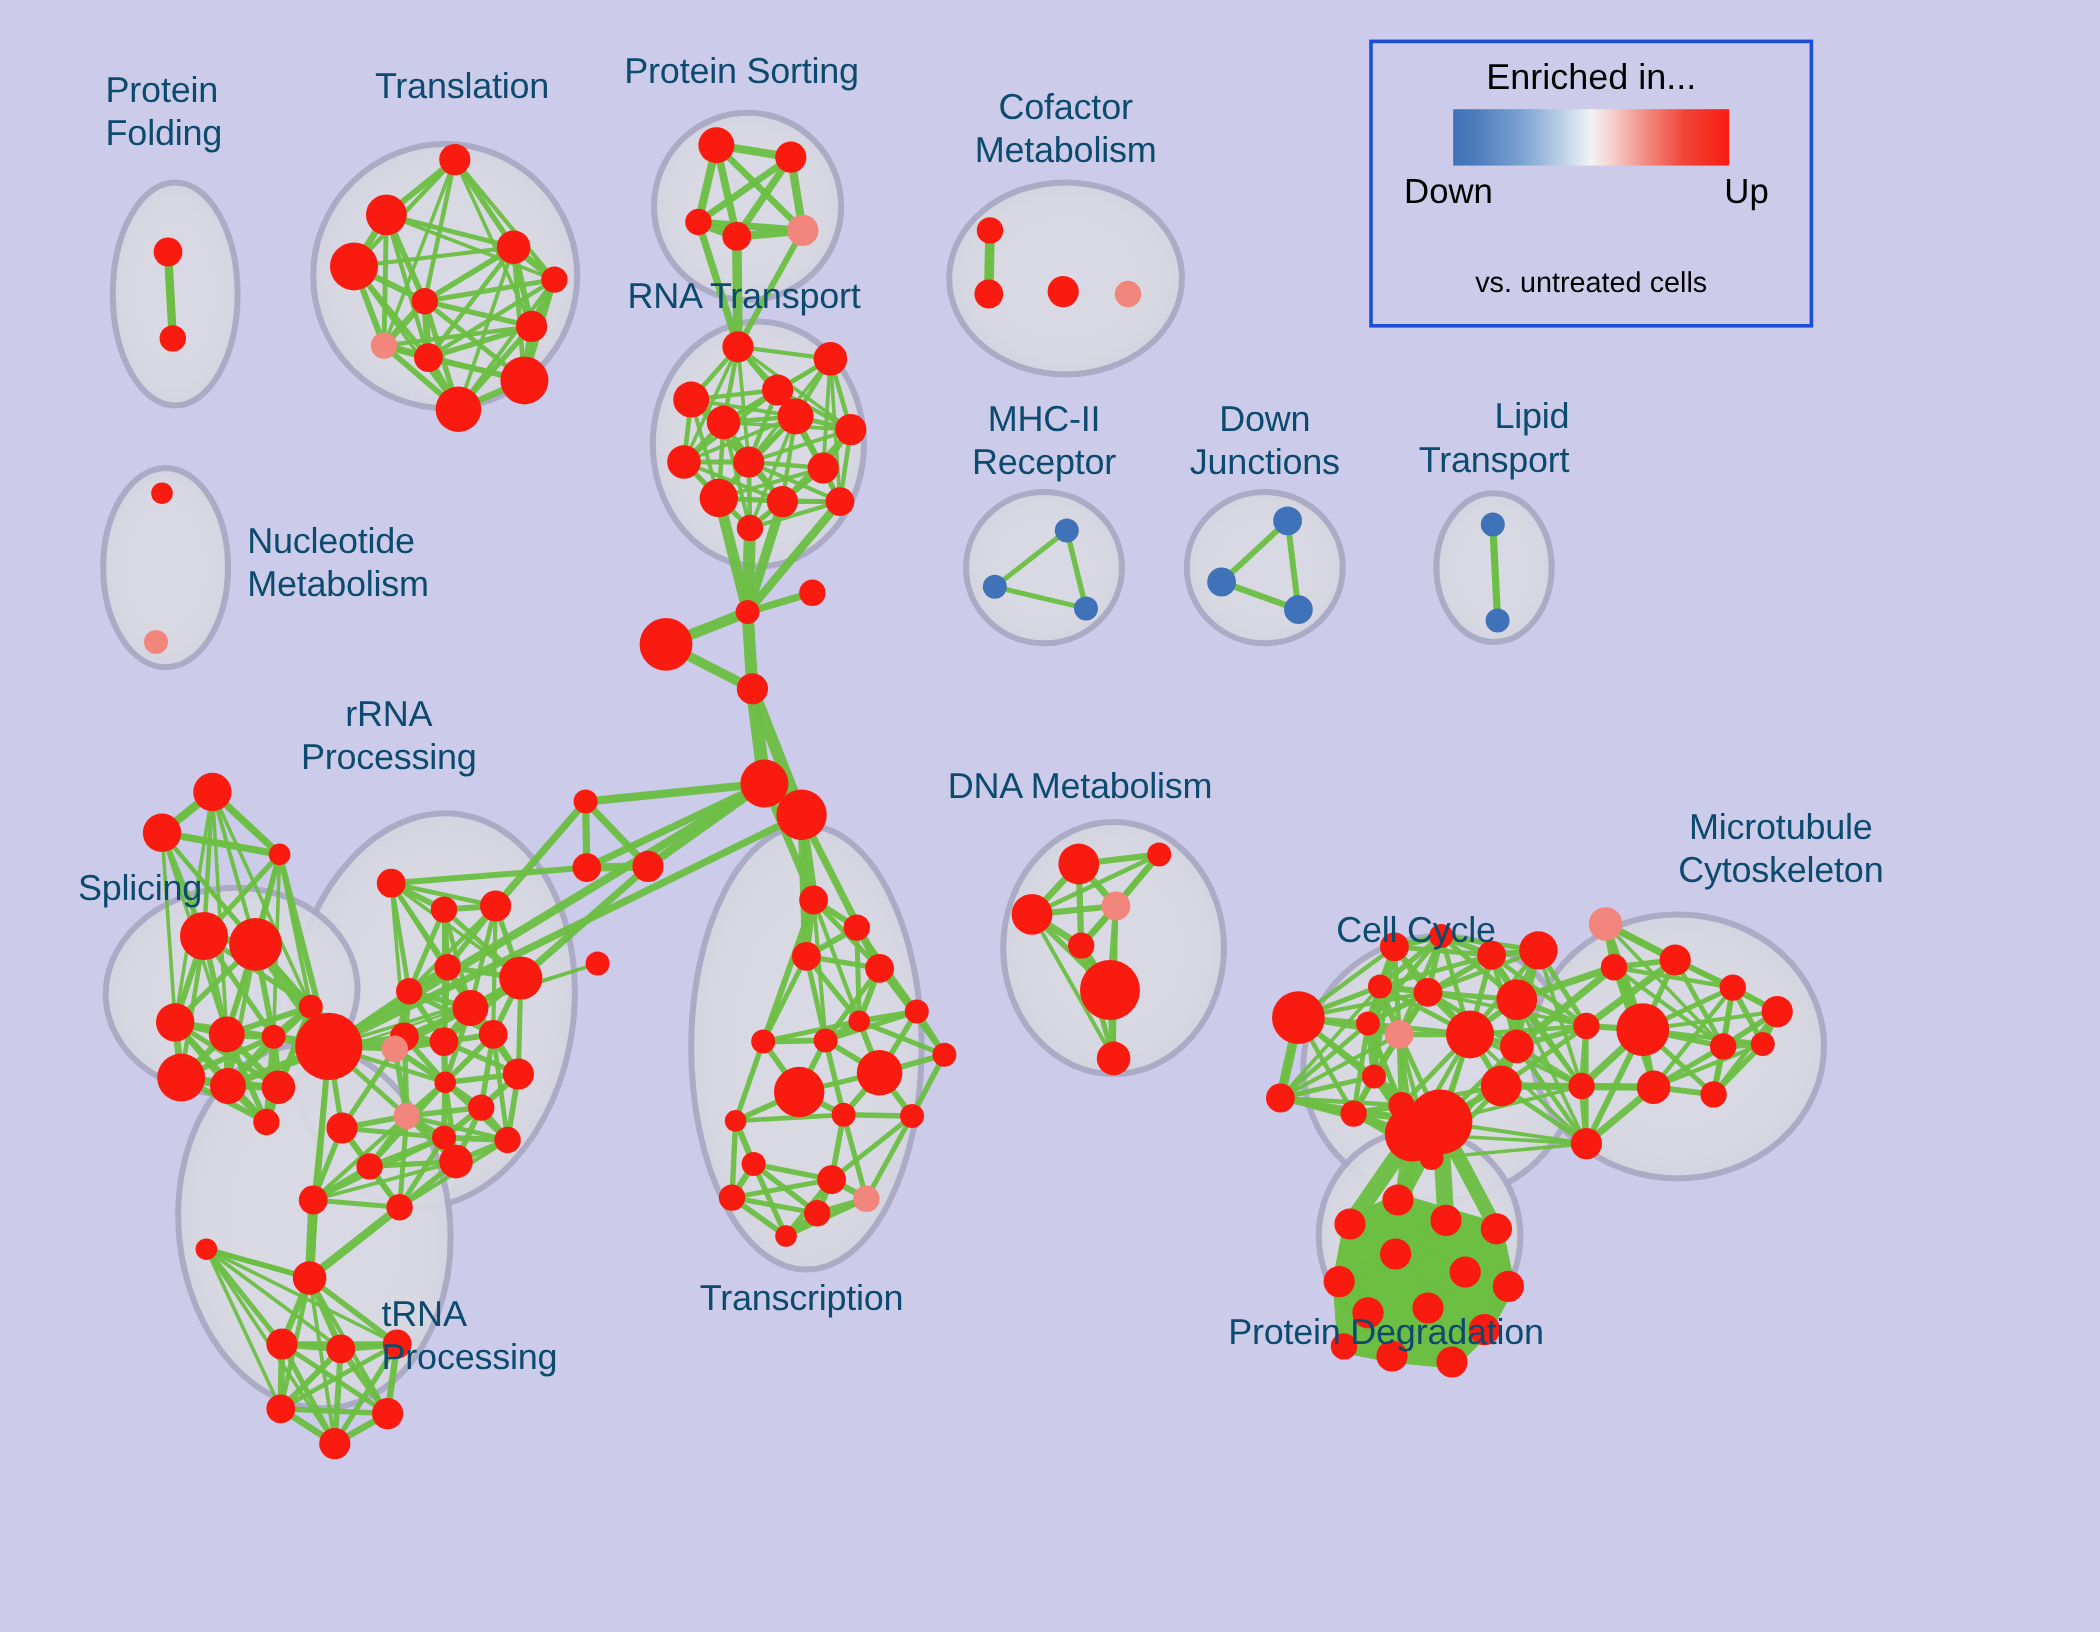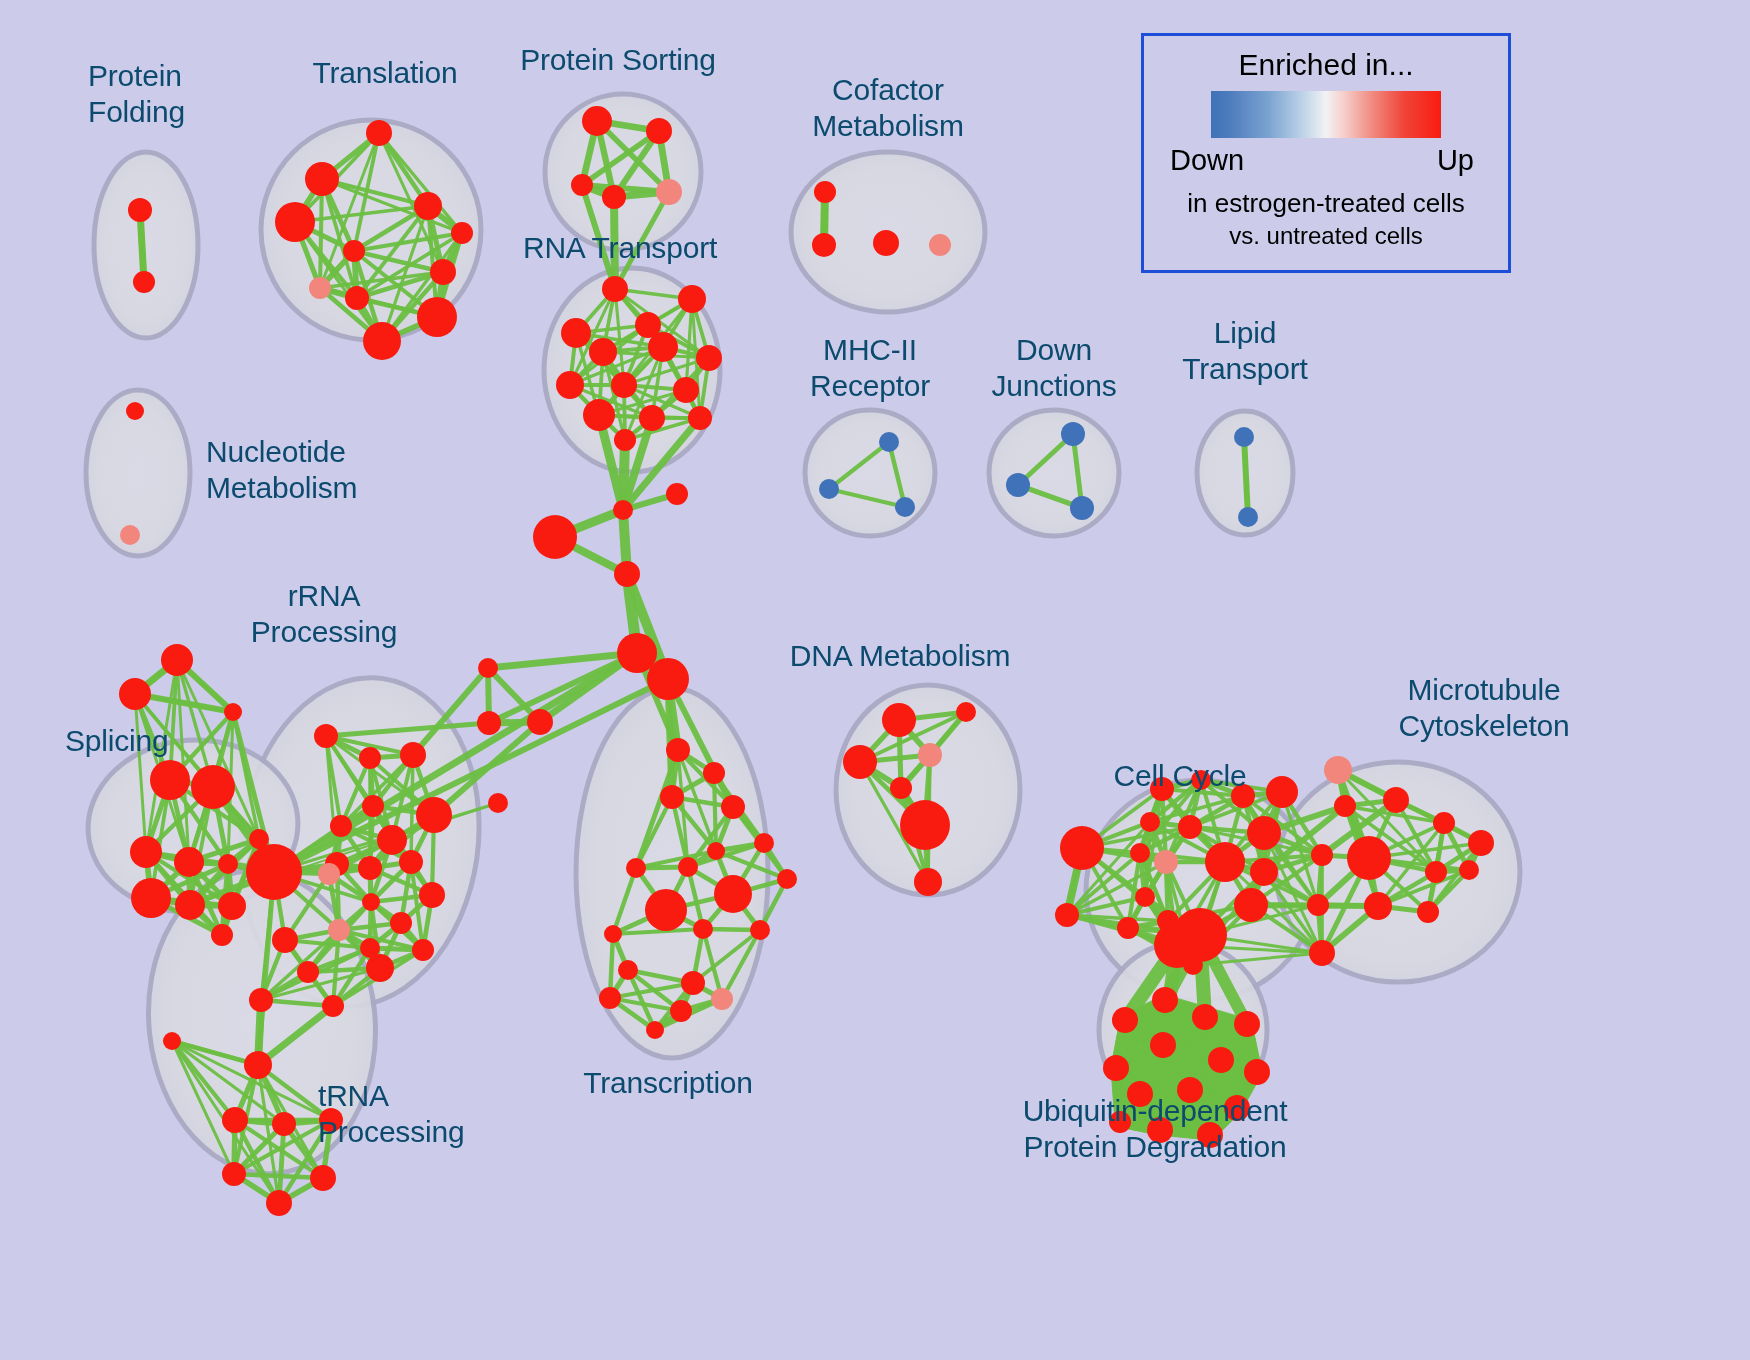--- a/index.html
+++ b/index.html
@@ -1061,33 +1061,32 @@
 
   <div id="labels">
       <div class="clabel lft" style="left: 88px; top: 58px;"><div>Protein</div><div>Folding</div></div>
       <div class="clabel ctr" style="left: 385px; top: 42px; margin-top: 13px;"><div>Translation</div></div>
       <div class="clabel ctr" style="left: 618px; top: 42px;"><div>Protein Sorting</div></div>
       <div class="clabel ctr" style="left: 888px; top: 72px;"><div>Cofactor</div><div>Metabolism</div></div>
       <div class="clabel ctr" style="left: 620px; top: 230px;"><div>RNA Transport</div></div>
       <div class="clabel lft" style="left: 206px; top: 434px;"><div>Nucleotide</div><div>Metabolism</div></div>
       <div class="clabel ctr" style="left: 870px; top: 332px;"><div>MHC-II</div><div>Receptor</div></div>
       <div class="clabel ctr" style="left: 1054px; top: 332px;"><div>Down</div><div>Junctions</div></div>
-      <div class="clabel ctr" style="left: 1245px; top: 315px;"><div>Lipid</div><div>Transport</div></div>
+      <div class="clabel ctr" style="left: 1245px; top: 330px; text-align: right;"><div>Lipid</div><div>Transport</div></div>
       <div class="clabel ctr" style="left: 324px; top: 578px;"><div>rRNA</div><div>Processing</div></div>
       <div class="clabel lft" style="left: 65px; top: 723px;"><div>Splicing</div></div>
       <div class="clabel lft" style="left: 318px; top: 1078px;"><div>tRNA</div><div>Processing</div></div>
       <div class="clabel ctr" style="left: 668px; top: 1065px;"><div>Transcription</div></div>
       <div class="clabel ctr" style="left: 900px; top: 638px;"><div>DNA Metabolism</div></div>
       <div class="clabel ctr" style="left: 1180px; top: 758px;"><div>Cell Cycle</div></div>
       <div class="clabel ctr" style="left: 1484px; top: 672px;"><div>Microtubule</div><div>Cytoskeleton</div></div>
-      <div class="clabel ctr" style="left: 1155px; top: 1093px;"><div>Ubiquitin-dependent</div><div>Protein Degradation</div></div>
+      <div class="clabel ctr" style="left: 1155px; top: 1093px;"><div>Protein Degradation</div></div>
     </div>
 
   <div id="legend">
     <div class="ltitle">Enriched in...</div>
     <div class="bar"></div>
     <div class="down">Down</div>
     <div class="up">Up</div>
-    <div class="sub1">in estrogen-treated cells</div>
     <div class="sub2">vs. untreated cells</div>
   </div>
 
 </div>
 
 </body></html>

